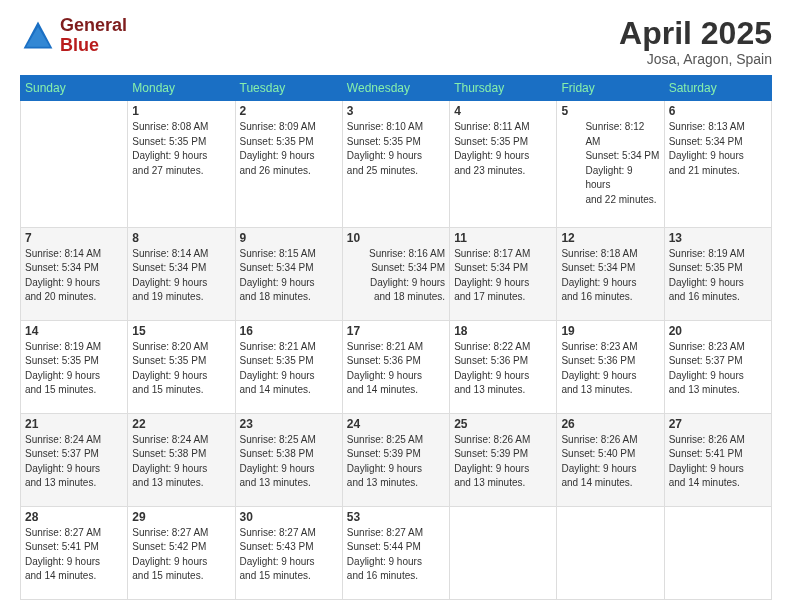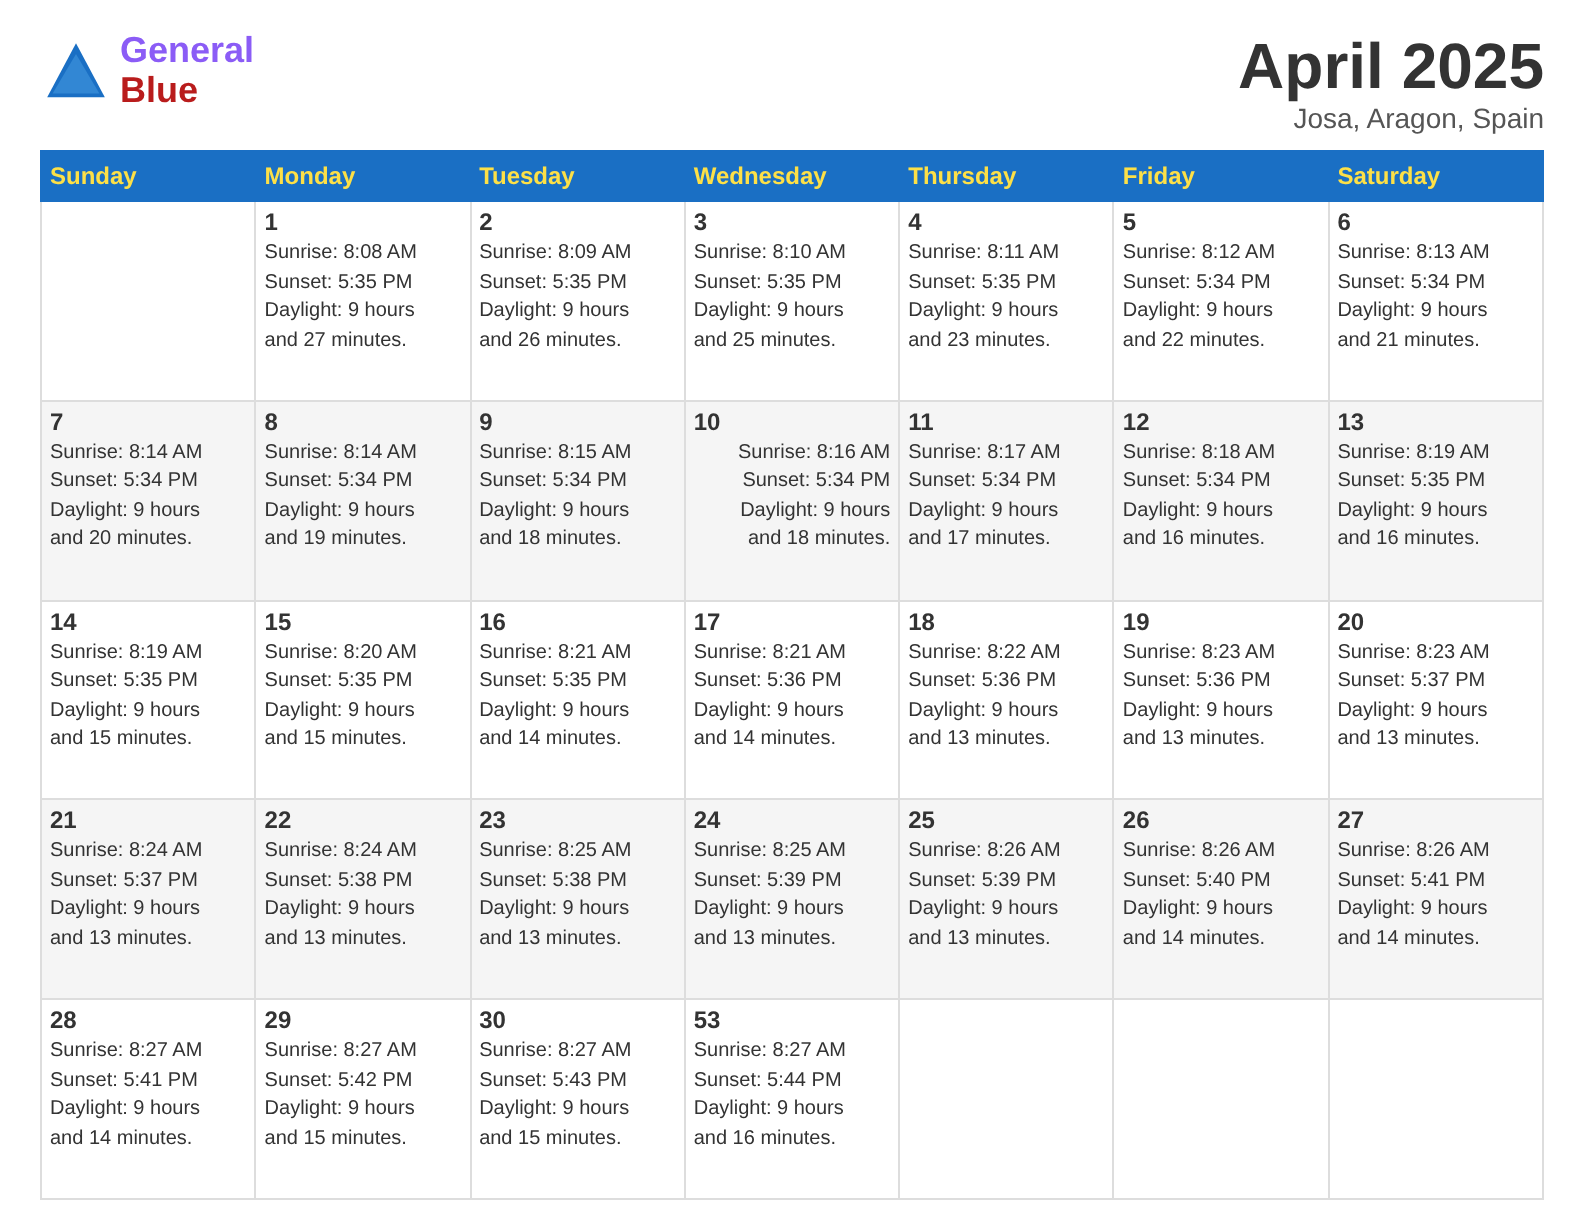--- a/index.html
+++ b/index.html
@@ -28,21 +28,21 @@
       align-items: center;
       gap: 4px;
     }
     .logo-text {
       font-size: 18px;
       font-weight: bold;
       color: #333;
       line-height: 1.1;
     }
     .logo-text span {
-      color: #8b5cf6;
+      color: #7f1d1d;
     }
     .logo-icon {
       width: 36px;
       height: 36px;
     }
     .title-block {
       text-align: right;
     }
     .main-title {
       font-size: 32px;
@@ -56,23 +56,23 @@
     }
     .calendar {
       flex: 1;
       border: 1px solid #ccc;
       border-collapse: collapse;
       width: 100%;
       table-layout: fixed;
     }
     .calendar th {
       background-color: #1a6fc4;
-      color: #fde047;
+      color: #86efac;
       font-size: 12px;
-      font-weight: bold;
+      font-weight: normal;
       padding: 5px 4px;
       text-align: left;
       border: 1px solid #1a6fc4;
     }
     .calendar td {
       border: 1px solid #ddd;
       vertical-align: top;
       padding: 3px 4px;
       font-size: 10.5px;
       color: #333;
@@ -156,21 +156,21 @@
           </td>
           <td>
             <span class="day-num">4</span>
             <div class="day-info" style="white-space: pre-line;">Sunrise: 8:11 AM
 Sunset: 5:35 PM
 Daylight: 9 hours
 and 23 minutes.</div>
           </td>
           <td>
             <span class="day-num">5</span>
-            <div class="day-info" style="white-space: pre-line;">Sunrise: 8:12 AM
+            <div class="day-info" style="white-space: pre-line; margin-left: 24px;">Sunrise: 8:12 AM
 Sunset: 5:34 PM
 Daylight: 9 hours
 and 22 minutes.</div>
           </td>
           <td>
             <span class="day-num">6</span>
             <div class="day-info" style="white-space: pre-line;">Sunrise: 8:13 AM
 Sunset: 5:34 PM
 Daylight: 9 hours
 and 21 minutes.</div>

